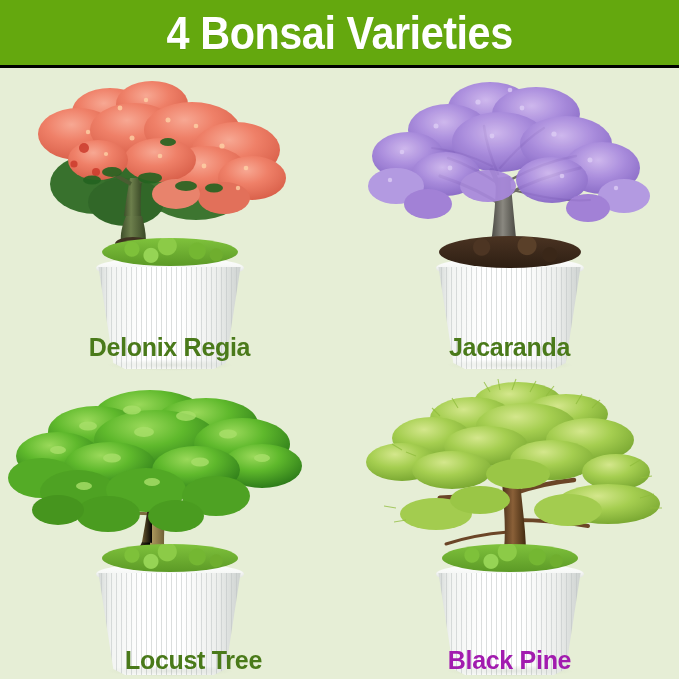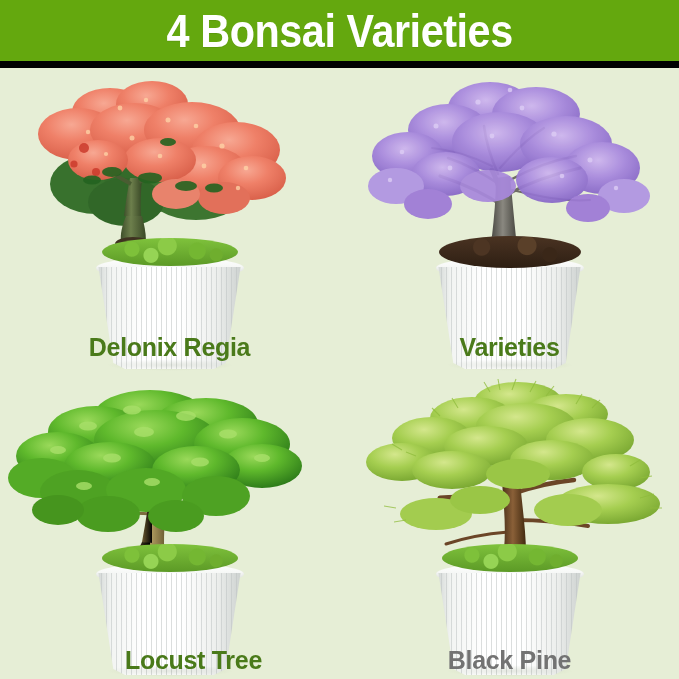--- a/index.html
+++ b/index.html
@@ -17,21 +17,21 @@
   }
 
   
   .banner {
     position: absolute;
     left: 0; top: 0;
     width: 679px;
     height: 68px;
     background: #64a80e;
     box-sizing: border-box;
-    border-bottom: 7px solid #000000;
+    border-bottom: 3px solid #000000;
     display: flex;
     align-items: center;
     justify-content: center;
   }
   .banner-title {
     color: #ffffff;
     font-size: 47px;
     font-weight: bold;
     letter-spacing: -0.5px;
     transform: scaleX(0.88);
@@ -328,21 +328,21 @@
         </svg>
       </div>
 
       <div class="pot">
         <div class="substrate soil"></div>
         <div class="pot-rim"></div>
         <div class="pot-body"></div>
         <div class="pot-shadow"></div>
       </div>
 
-      <div class="caption" style="color: rgb(74, 122, 26);">Varieties</div>
+      <div class="caption" style="color: rgb(74, 122, 26);">Jacaranda</div>
     </div>
 
     <div class="cell bl">
       <div class="plant-stage">
         <svg viewBox="0 0 339 262" width="339" height="262">
           <defs>
             <radialGradient id="lt-leaf" cx="40%" cy="28%" r="72%">
               <stop offset="0%" stop-color="#9ad95a"></stop>
               <stop offset="45%" stop-color="#5fb92c"></stop>
               <stop offset="100%" stop-color="#2f7d1a"></stop>
@@ -487,17 +487,17 @@
         </svg>
       </div>
 
       <div class="pot">
         <div class="substrate moss"></div>
         <div class="pot-rim"></div>
         <div class="pot-body"></div>
         <div class="pot-shadow"></div>
       </div>
 
-      <div class="caption" style="color: #737373;">Black Pine</div>
+      <div class="caption" style="color: #a21caf;">Black Pine</div>
     </div>
 
   </div>
 </div>
 
 </body></html>

